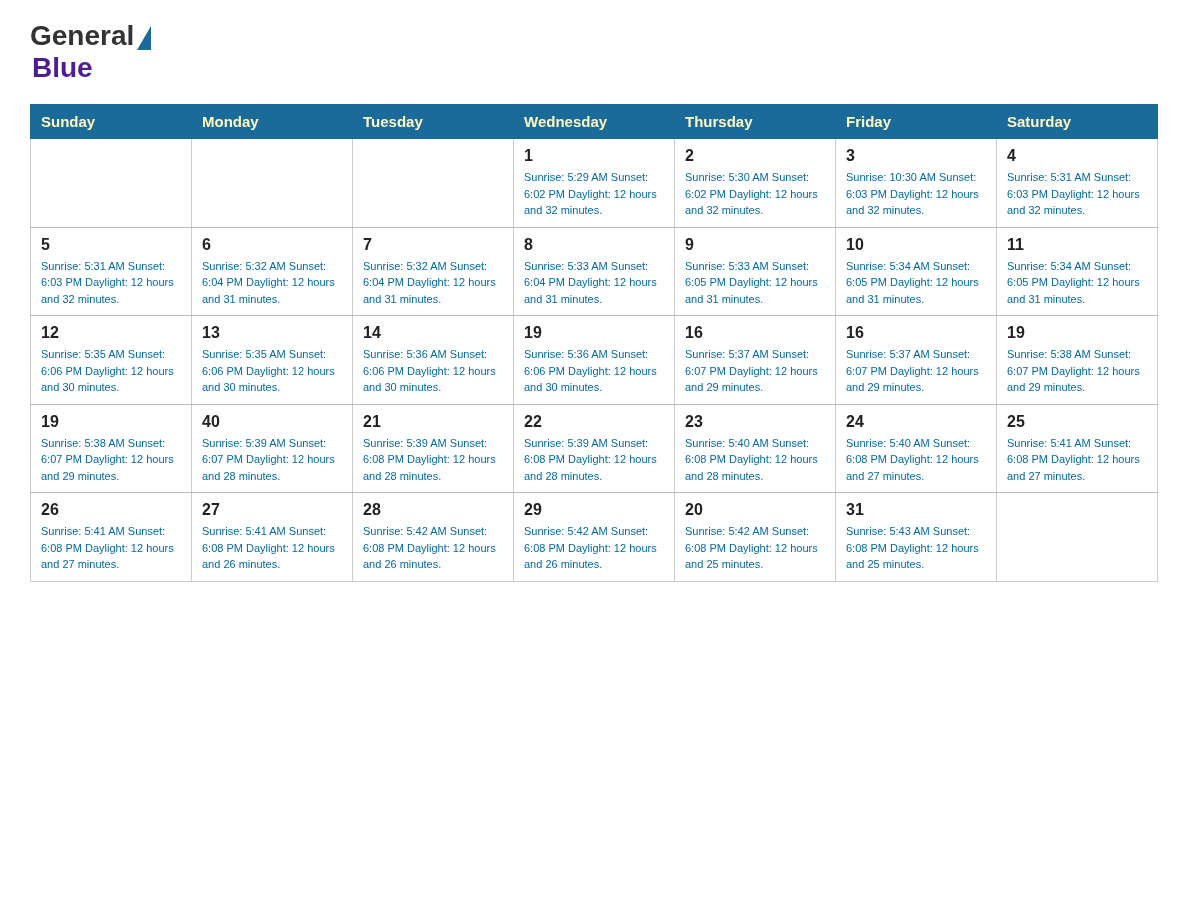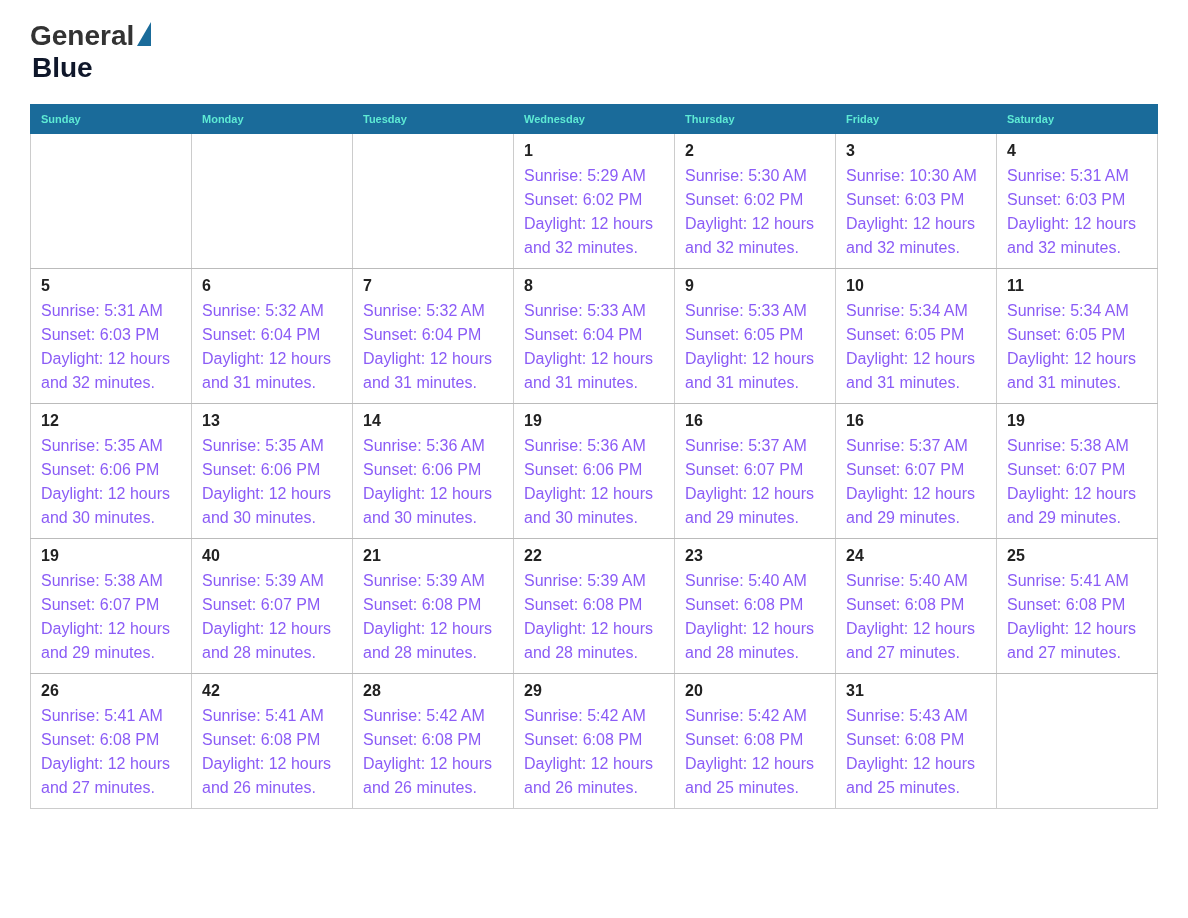--- a/index.html
+++ b/index.html
@@ -22,43 +22,43 @@
       gap: 2px;
     }
     .logo-text-general {
       font-size: 28px;
       font-weight: bold;
       color: #333;
     }
     .logo-blue {
       font-size: 28px;
       font-weight: bold;
-      color: #0f172a;
+      color: #4c1d95;
     }
     .title-area {
       text-align: right;
     }
     .month-title {
       font-size: 52px;
       font-weight: normal;
       color: #222;
     }
     .location-title {
       font-size: 22px;
       color: #555;
     }
     .calendar-table {
       width: 100%;
       border-collapse: collapse;
       border: 1px solid #999;
     }
     .calendar-table th {
       background-color: #1a6b9a;
-      color: #5eead4;
-      font-size: 11px;
+      color: #fef9c3;
+      font-size: 15px;
       font-weight: bold;
       padding: 8px 10px;
       text-align: left;
       border: 1px solid #1a6b9a;
     }
     .calendar-table td {
       vertical-align: top;
       border: 1px solid #ccc;
       padding: 8px 10px;
       width: 14.28%;
@@ -67,38 +67,38 @@
       color: #333;
     }
     .day-number {
       font-size: 16px;
       font-weight: bold;
       color: #222;
       display: block;
       margin-bottom: 4px;
     }
     .day-info {
-      font-size: 16px;
-      color: #8b5cf6;
+      font-size: 11px;
+      color: #0369a1;
       line-height: 1.5;
     }
     .empty-cell {
       background: #fff;
     }
     tr:not(:last-child) td {
       border-bottom: 1px solid #bbb;
     }
   </style>
 </head>
 <body>
 
 <div class="header-area">
   <div class="logo">
   <div style="display:flex; flex-direction:column; align-items:flex-start;">
-    <div style="display:flex; align-items:center;">
+    <div style="display:flex; align-items:flex-end;">
       <span class="logo-text-general">General</span>
       <span style="display:inline-block; width:0; height:0; border-left: 14px solid transparent; border-bottom: 24px solid #1a6b9a; margin-left:3px; position:relative; top:-2px;"></span>
     </div>
     <span class="logo-blue" style="margin-left:2px;">Blue</span>
   </div>
 </div>
   <div class="title-area">
     <div class="month-title"></div>
     <div class="location-title"></div>
   </div>
@@ -279,21 +279,21 @@
         </td>
       </tr>
       <tr>
         <td>
           <span class="day-number">26</span>
           <div class="day-info">Sunrise: 5:41 AM
 Sunset: 6:08 PM
 Daylight: 12 hours and 27 minutes.</div>
         </td>
         <td>
-          <span class="day-number">42</span>
+          <span class="day-number">27</span>
           <div class="day-info">Sunrise: 5:41 AM
 Sunset: 6:08 PM
 Daylight: 12 hours and 26 minutes.</div>
         </td>
         <td>
           <span class="day-number">28</span>
           <div class="day-info">Sunrise: 5:42 AM
 Sunset: 6:08 PM
 Daylight: 12 hours and 26 minutes.</div>
         </td>

